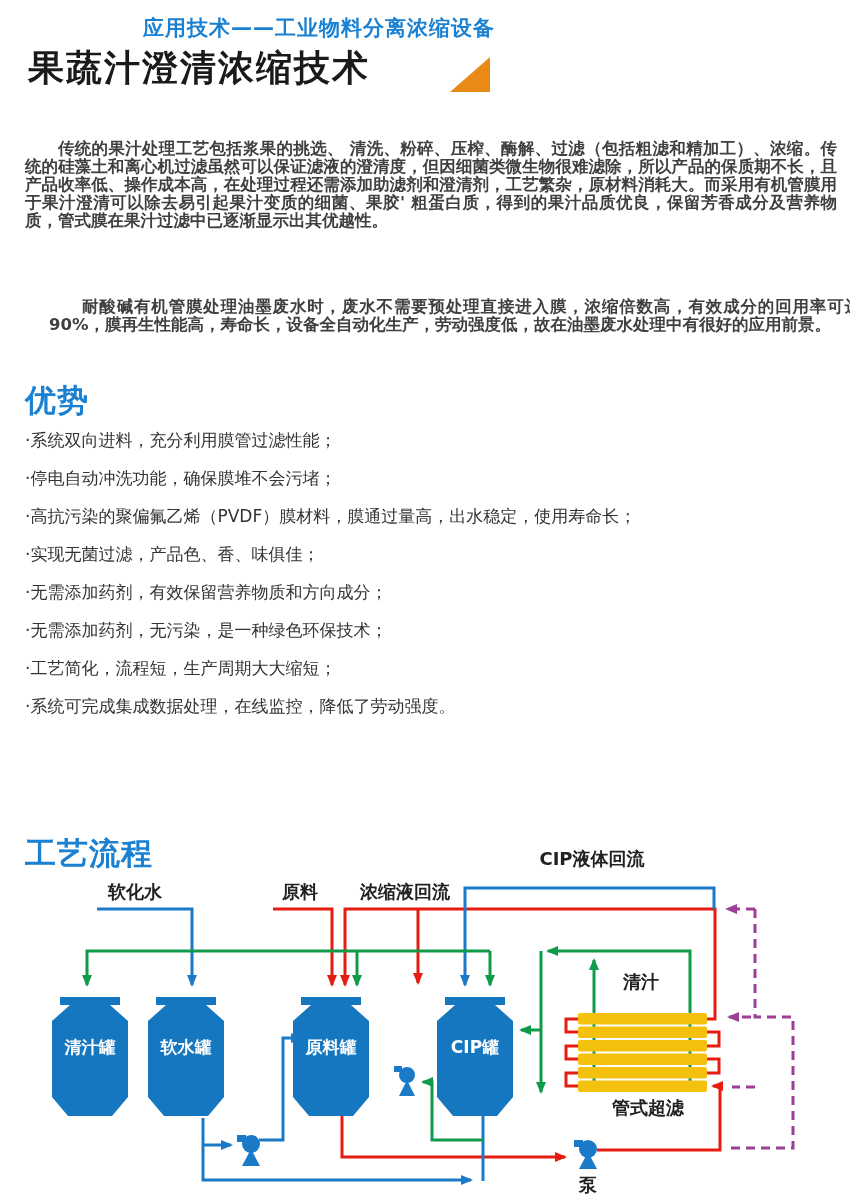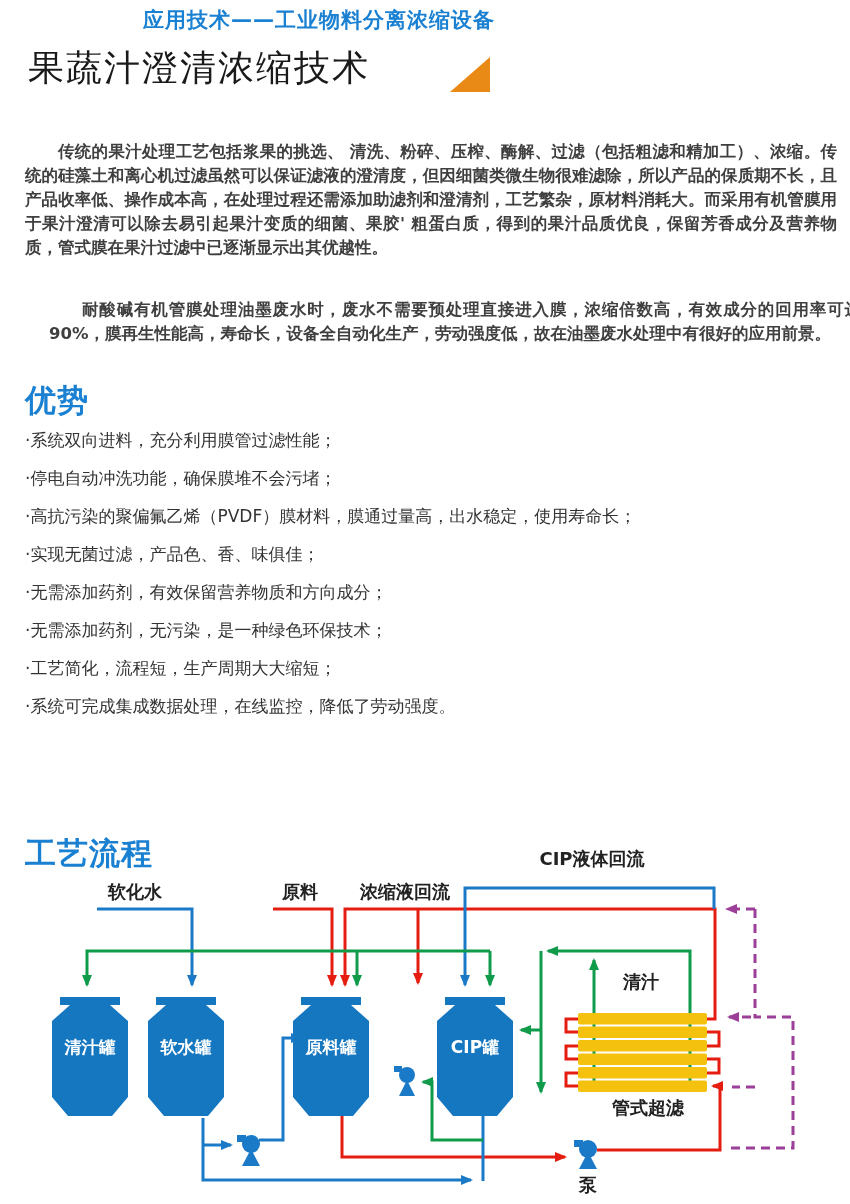--- a/index.html
+++ b/index.html
@@ -1,22 +1,22 @@
 <!DOCTYPE html>
 <html><head>
 <meta charset="utf-8">
 <style>
   html,body{margin:0;padding:0;}
   body{width:850px;height:1204px;position:relative;background:#ffffff;
        font-family:"DejaVu Sans","Liberation Sans",sans-serif;overflow:hidden;}
   .abs{position:absolute;}
-  .subtitle{left:143px;top:6px;font-size:21px;font-weight:bold;color:#1a80d2;letter-spacing:1px;text-align:right;}
-  .title{left:28px;top:44px;font-size:36px;font-weight:normal;color:#1a1a1a;letter-spacing:2px;text-align:center;}
+  .subtitle{left:143px;top:14px;font-size:21px;font-weight:bold;color:#1a80d2;letter-spacing:1px;text-align:right;}
+  .title{left:28px;top:44px;font-size:36px;font-weight:bold;color:#1a1a1a;letter-spacing:2px;text-align:center;}
   .tri{left:450px;top:57px;}
-  .para{left:25px;width:812px;font-size:16.5px;line-height:24px;text-align:justify;
+  .para{left:25px;width:812px;font-size:16.5px;line-height:18px;text-align:justify;
         text-indent:2em;font-weight:600;color:#3f3f3f;}
   .p1{top:140px;}
   .p2{top:298px;margin-left:24px;}
   .sec-head{left:25px;font-size:31px;font-weight:bold;color:#1a80d2;letter-spacing:1px;}
   .adv-head{top:380px;}
   .flow-head{top:833px;}
   .adv-list{left:25px;top:428px;width:812px;}
   .adv-item{font-size:17px;font-weight:400;color:#333333;line-height:24px;margin-bottom:14px;}
   svg text{font-family:"DejaVu Sans","Liberation Sans",sans-serif;}
   .dlabel{font-size:18px;font-weight:bold;fill:#222222;}

